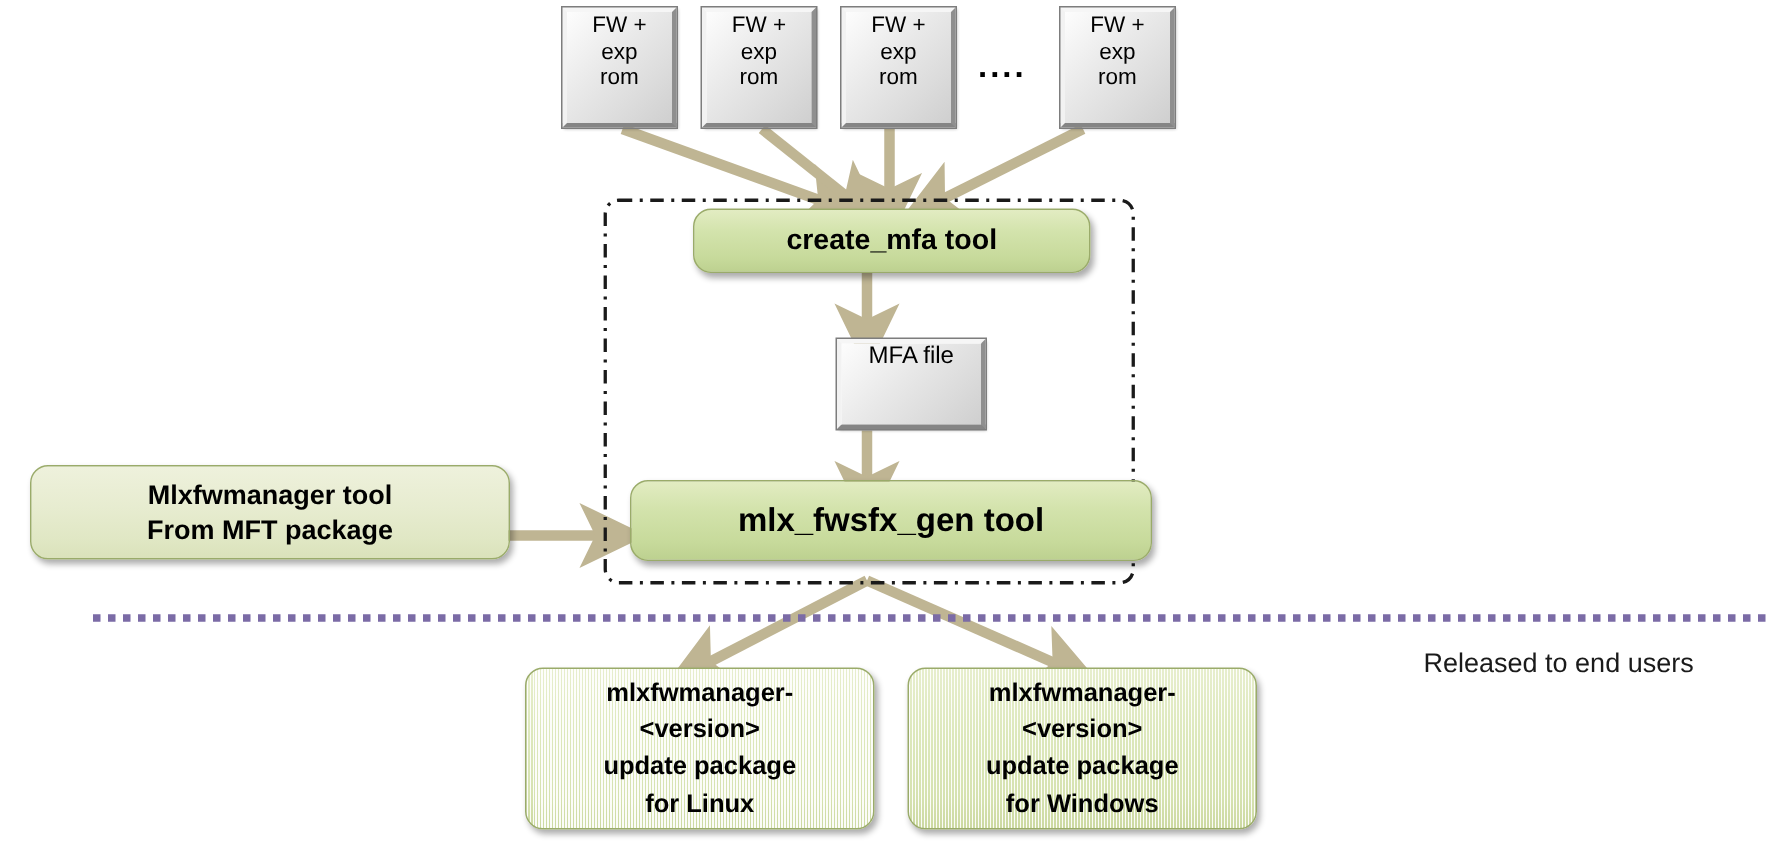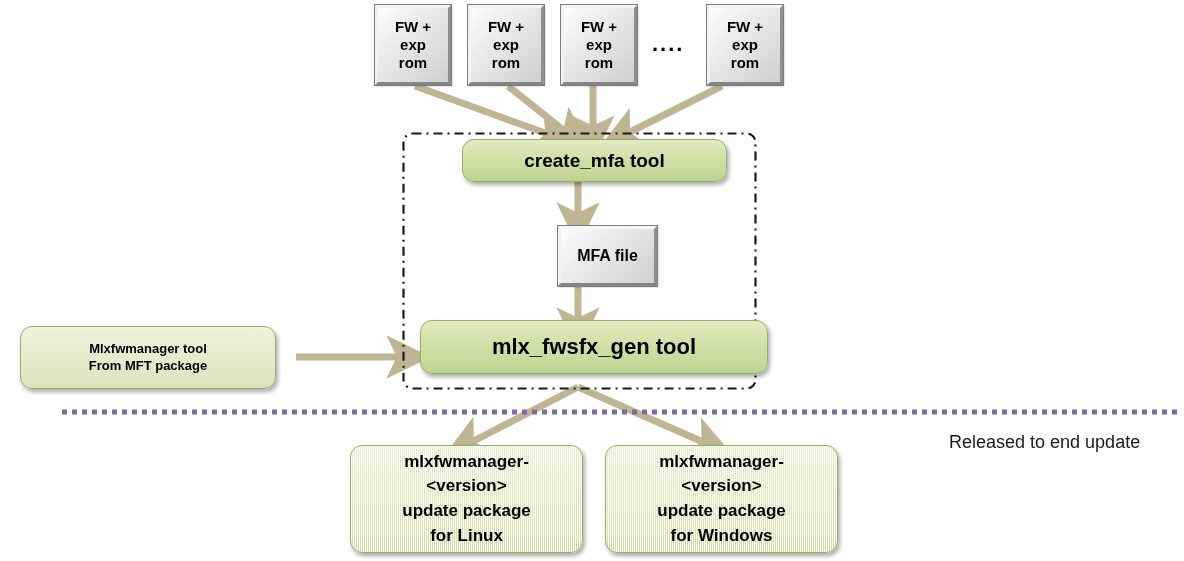--- a/index.html
+++ b/index.html
@@ -26,25 +26,24 @@
   .bevel-box{
     position:absolute;
     box-sizing:border-box;
     background:linear-gradient(135deg,#fdfdfd 0%,#e9e9e9 42%,#dcdcdc 72%,#cfcfcf 100%);
     border-top:3px solid #f6f6f6;
     border-left:3px solid #f2f2f2;
     border-right:3px solid #8f8f8f;
     border-bottom:3px solid #858585;
     outline:1px solid #7d7d7d;
     display:flex;
-    align-items:center;
     justify-content:center;
     text-align:center;
     color:#000000;
-    font-weight:bold;
+    font-weight:normal;
     font-size:15px;
     line-height:1.18;
     box-shadow:1px 1px 2px rgba(0,0,0,.30);
   }
   .bevel-box .bx-label{ padding:0 2px; white-space:pre-line; }
 
   
   .tool-box{
     position:absolute;
     box-sizing:border-box;
@@ -156,26 +155,26 @@
   </div>
 
   <div class="bevel-box" style="left:558px;top:226px;width:99px;height:60px;font-size:16px;">
     <span class="bx-label">MFA file</span>
   </div>
 
   <div class="tool-box tool-green" style="left:408px;top:320px;width:348px;height:54px;font-size:22px;">
     <span class="tb-label">mlx_fwsfx_gen tool</span>
   </div>
 
-  <div class="tool-box tool-pale" style="left:8px;top:326px;width:256px;height:63px;font-size:13px;line-height:1.25;">
+  <div class="tool-box tool-pale" style="left:8px;top:310px;width:320px;height:63px;font-size:18px;line-height:1.25;">
     <span class="tb-label">Mlxfwmanager tool
 From MFT package</span>
   </div>
 
-  <div class="plain-label" style="left:949px;top:432px;">Released to end update</div>
+  <div class="plain-label" style="left:949px;top:432px;">Released to end users</div>
 
   <div class="tool-box tool-striped" style="left:338px;top:445px;width:233px;height:108px;font-size:17px;line-height:1.45;">
     <span class="tb-label">mlxfwmanager-
 &lt;version&gt;
 update package
 for Linux</span>
   </div>
   <div class="tool-box tool-striped" style="left:593px;top:445px;width:233px;height:108px;font-size:17px;line-height:1.45;">
     <span class="tb-label">mlxfwmanager-
 &lt;version&gt;

